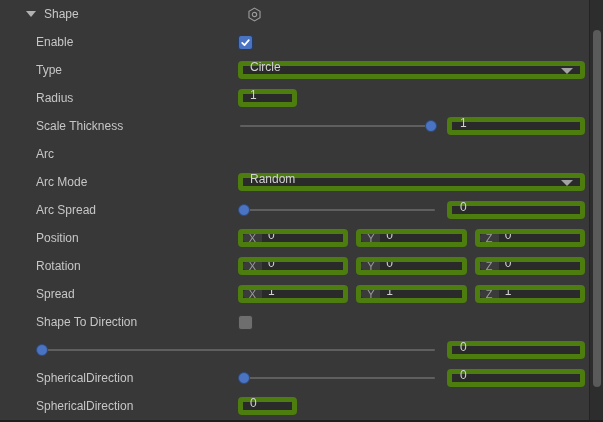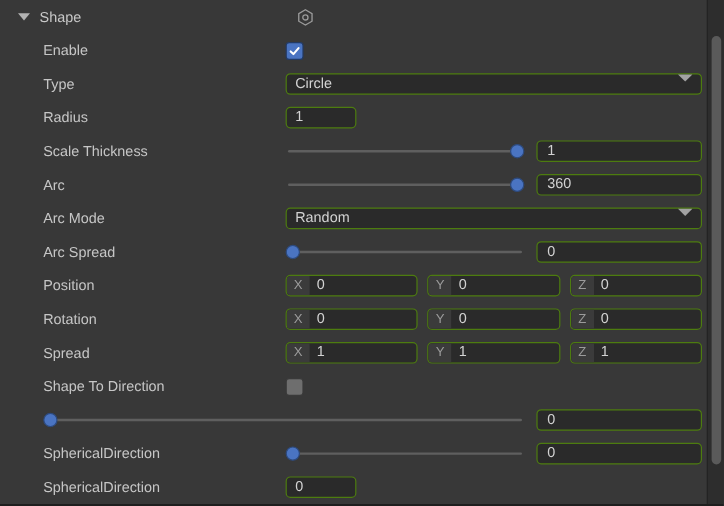--- a/index.html
+++ b/index.html
@@ -3,40 +3,40 @@
 <meta charset="utf-8">
 <style>
   * { margin:0; padding:0; box-sizing:border-box; }
   html,body { background:#2b2b2b; }
   body { font-family:"Liberation Sans","DejaVu Sans",sans-serif; }
 
   .panel { position:relative; width:603px; height:422px; background:#383838;
            overflow:hidden; border-bottom:2px solid #1e1e1e; }
 
   
-  .header { display:flex; align-items:center; height:28px; padding-left:15px; position:relative; }
+  .header { display:flex; align-items:center; height:28px; padding-left:26px; position:relative; }
   .foldout { width:0; height:0; border-left:5px solid transparent; border-right:5px solid transparent;
              border-top:6px solid #b2b2b2; margin-right:8px; cursor:pointer; }
   .header-title { color:#c8c8c8; font-size:12px; }
   .preset { position:absolute; left:247px; top:7px; width:15px; height:15px; cursor:pointer; }
 
   
   .row { display:flex; align-items:center; height:28px; padding-left:36px; padding-right:18px; }
   .label { flex:0 0 202px; color:#c6c6c6; font-size:12px; white-space:nowrap; overflow:hidden; }
   .control { flex:1; display:flex; align-items:center; min-width:0; }
 
   
   .checkbox { width:15px; height:15px; border-radius:3px; display:flex;
               align-items:center; justify-content:center; cursor:pointer; }
   .checkbox.checked { background:#4a74c2; border:1px solid #233a63; }
   .checkbox.unchecked { background:#6e6e6e; border:1px solid #3a3a3a; }
 
   
-  .field, .dropdown { background:#2a2a2a; border:1px solid #4d7c0f; border-radius:4px; height:18px;
-                      display:flex; align-items:flex-start; color:#d2d2d2; font-size:12px; }
+  .field, .dropdown { background:#2a2a2a; border:5px solid #4d7c0f; border-radius:4px; height:18px;
+                      display:flex; align-items:flex-end; color:#d2d2d2; font-size:12px; }
   .dropdown { width:100%; padding:0 7px; justify-content:space-between; cursor:pointer; }
   .dd-arrow { width:0; height:0; border-left:6px solid transparent; border-right:6px solid transparent;
               border-top:6px solid #a2a2a2; }
   .field-small { width:59px; padding-left:7px; }
 
   
   .slider-wrap { flex:1; position:relative; height:18px; margin-right:10px; cursor:pointer; }
   .track { position:absolute; left:2px; right:2px; top:8px; height:2px; background:#5f5f5f; border-radius:1px; }
   .thumb { position:absolute; top:3px; width:12px; height:12px; border-radius:50%;
            background:#4a74c2; border:1px solid #2d4a7d; cursor:pointer; }
@@ -112,29 +112,20 @@
         <div class="thumb at-end"></div>
       </div>
       <div class="field slider-field">
         <span>1</span>
       </div>
     </div>
   </div>
 
   <div class="row">
     <span class="label">Arc</span>
-    <div class="control">
-      <div class="slider-wrap">
-        <div class="track"></div>
-        <div class="thumb at-end"></div>
-      </div>
-      <div class="field slider-field">
-        <span>360</span>
-      </div>
-    </div>
   </div>
 
   <div class="row">
     <span class="label">Arc Mode</span>
     <div class="control">
       <div class="dropdown">
         <span>Random</span>
         <span class="dd-arrow"></span>
       </div>
     </div>

